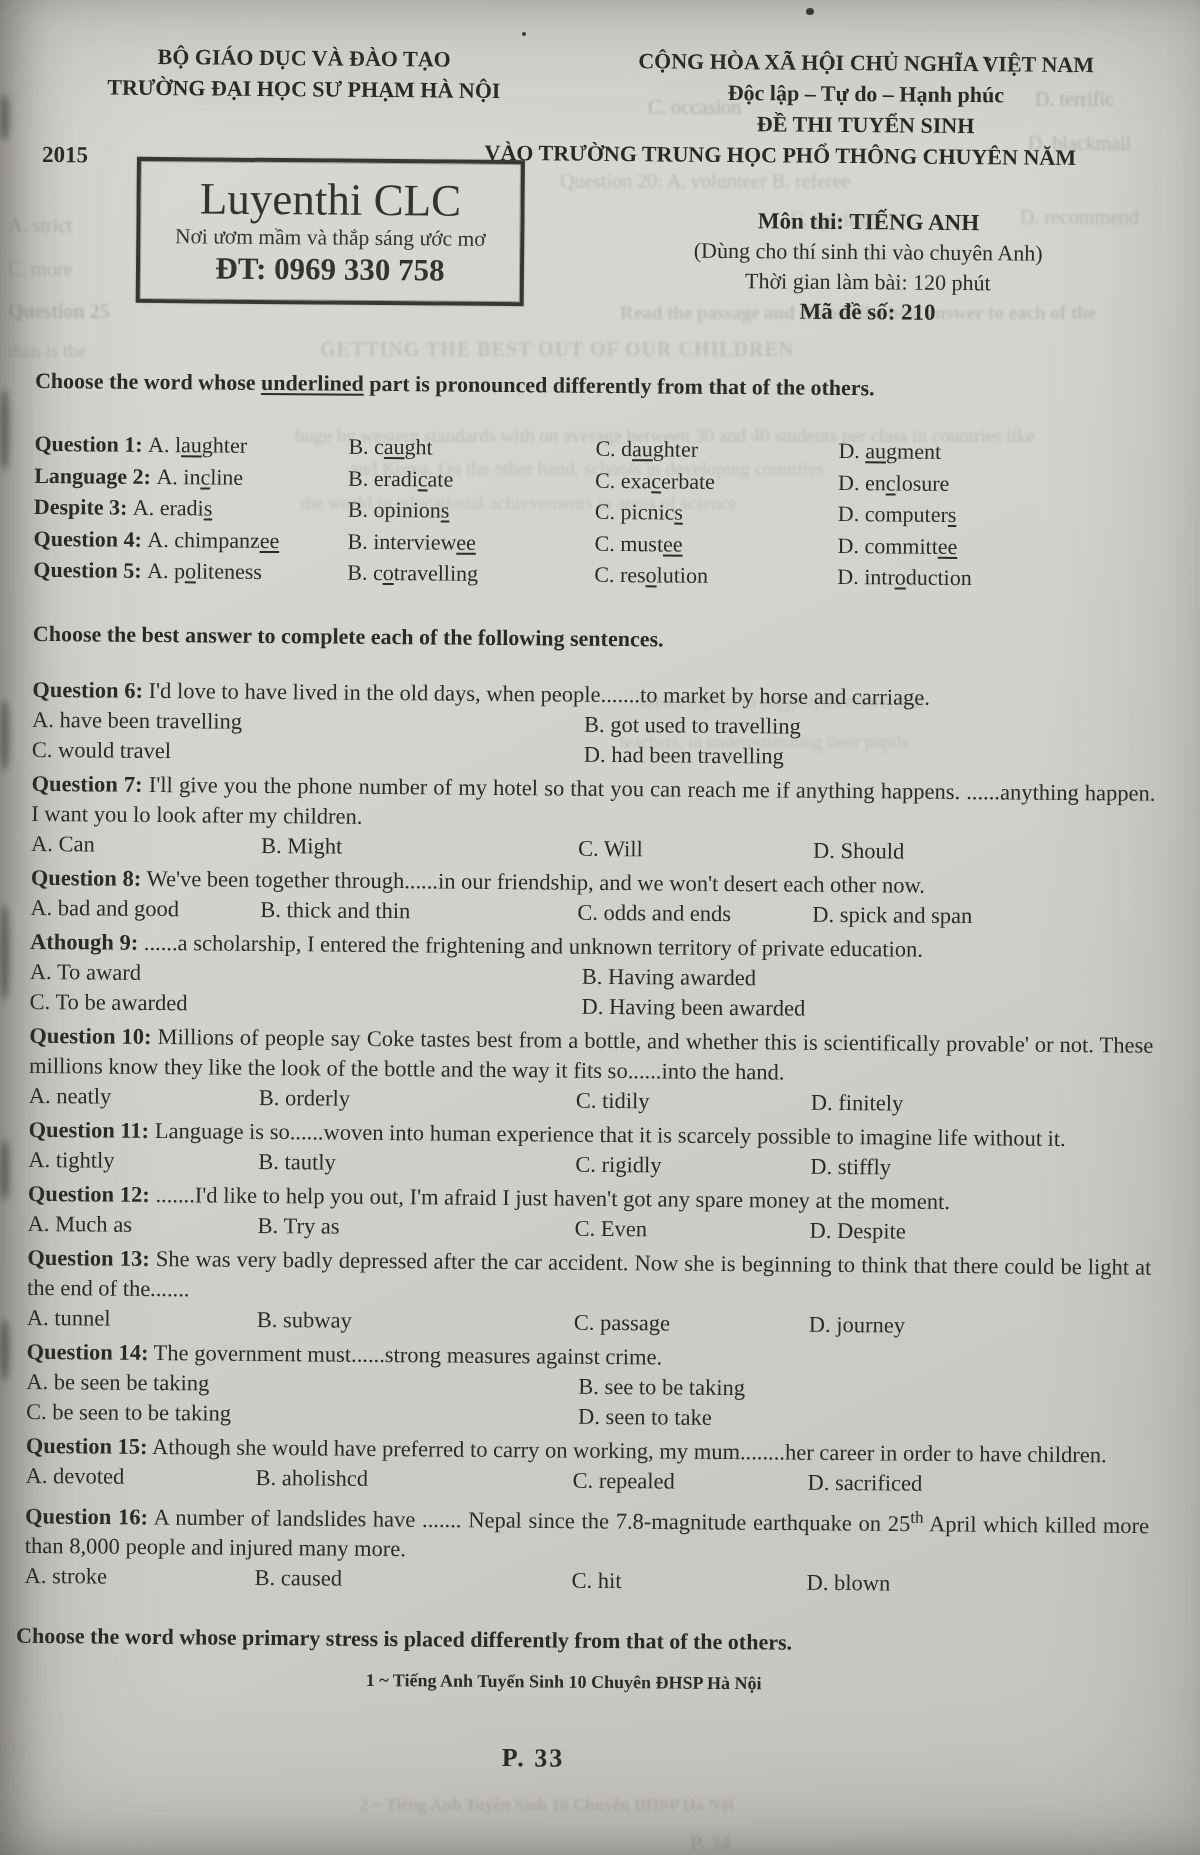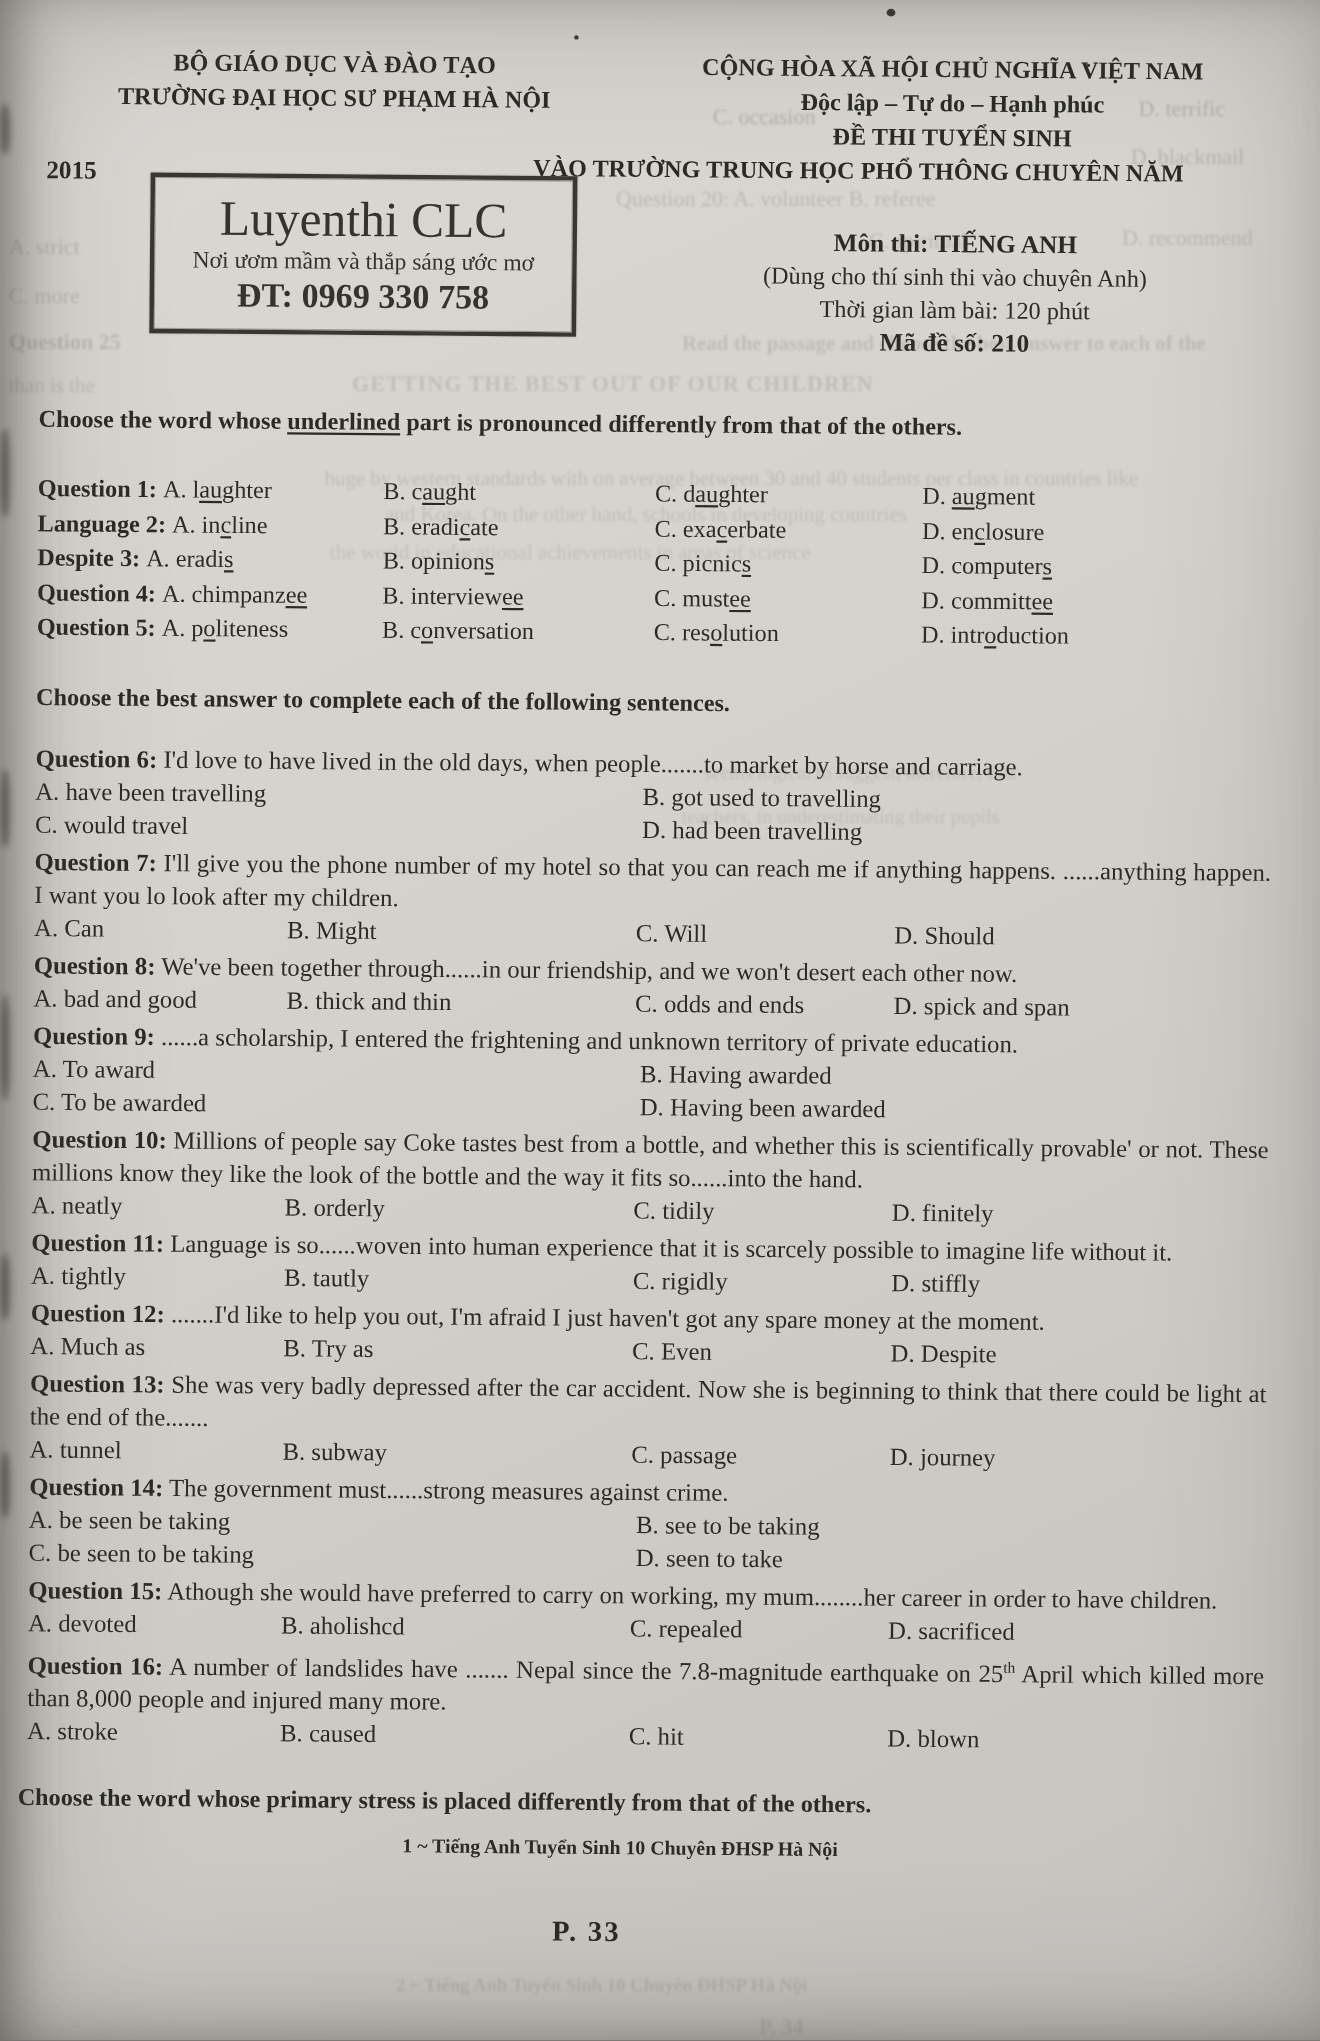--- a/index.html
+++ b/index.html
@@ -29,21 +29,21 @@
   .i3{margin-top:30px;margin-left:-8px;}
   .ul{text-decoration:underline;text-decoration-thickness:2px;text-underline-offset:3px;}
   .pron{margin-top:32px;font-size:22px;line-height:31.5px;}
   .prow{display:grid;grid-template-columns:314px 247px 243px 1fr;}
   .mcq{margin-top:26px;font-size:22.5px;line-height:30px;}
   .q{margin-bottom:4px;}
   .stem{margin:0;text-align:justify;}
   .opts{display:grid;}
   .c4{grid-template-columns:230px 317px 235px 1fr;}
   .c2{grid-template-columns:552px 1fr;}
-  sup{font-size:14px;}
+  sup{font-size:17px;}
   .src{text-align:center;font-weight:bold;font-size:18px;line-height:24px;margin-top:14px;position:relative;left:-22px;}
   .pagenum{text-align:center;font-size:26px;font-weight:bold;letter-spacing:2px;margin-top:50px;position:relative;left:-52px;}
   .ghost-layer{position:absolute;inset:0;z-index:1;pointer-events:none;font-family:"Liberation Serif","DejaVu Serif",serif;}
   .ghost{position:absolute;color:#7c7970;filter:blur(1.1px);white-space:nowrap;}
   .speck{position:absolute;background:#3a3934;border-radius:50%;z-index:3;}
   .smudge{position:absolute;left:0;width:9px;background:rgba(48,46,42,.5);filter:blur(3px);border-radius:40%;z-index:3;}
 </style>
 </head>
 <body>
 
@@ -133,21 +133,21 @@
         <span><span>D. computer</span><span class="ul">s</span><span></span></span>
       </div>
       <div class="prow">
         <span><b>Question 4: </b><span>A. chimpanz</span><span class="ul">ee</span><span></span></span>
         <span><span>B. interview</span><span class="ul">ee</span><span></span></span>
         <span><span>C. must</span><span class="ul">ee</span><span></span></span>
         <span><span>D. committ</span><span class="ul">ee</span><span></span></span>
       </div>
       <div class="prow">
         <span><b>Question 5: </b><span>A. p</span><span class="ul">o</span><span>liteness</span></span>
-        <span><span>B. c</span><span class="ul">o</span><span>nversation</span></span>
+        <span><span>B. c</span><span class="ul">o</span><span>travelling</span></span>
         <span><span>C. res</span><span class="ul">o</span><span>lution</span></span>
         <span><span>D. intr</span><span class="ul">o</span><span>duction</span></span>
       </div>
     </div>
 
     <p class="instr i2">Choose the best answer to complete each of the following sentences.</p>
 
     <div class="mcq">
 
       <div class="q">
@@ -174,21 +174,21 @@
         <p class="stem"><b>Question 8:</b><span> We've been together through......in our friendship, and we won't desert each other now.</span></p>
         <div class="opts c4">
           <span>A. bad and good</span>
             <span>B. thick and thin</span>
             <span>C. odds and ends</span>
             <span>D. spick and span</span>
         </div>
       </div>
 
       <div class="q">
-        <p class="stem"><b>Question 9:</b><span> ......a scholarship, I entered the frightening and unknown territory of private education.</span></p>
+        <p class="stem"><b>Athough 9:</b><span> ......a scholarship, I entered the frightening and unknown territory of private education.</span></p>
         <div class="opts c2">
           <span>A. To award</span>
             <span>B. Having awarded</span>
             <span>C. To be awarded</span>
             <span>D. Having been awarded</span>
         </div>
       </div>
 
       <div class="q">
         <p class="stem"><b>Question 10:</b><span> Millions of people say Coke tastes best from a bottle, and whether this is scientifically provable' or not. These millions know they like the look of the bottle and the way it fits so......into the hand.</span></p>

